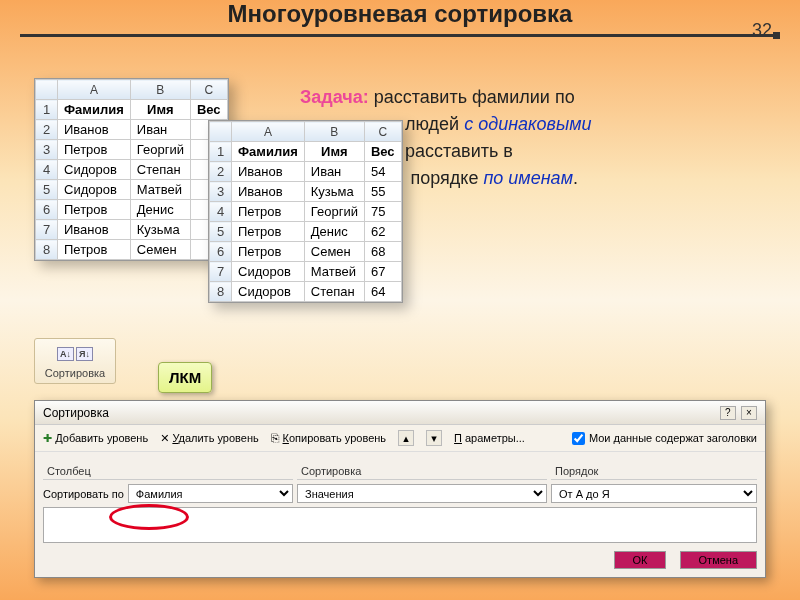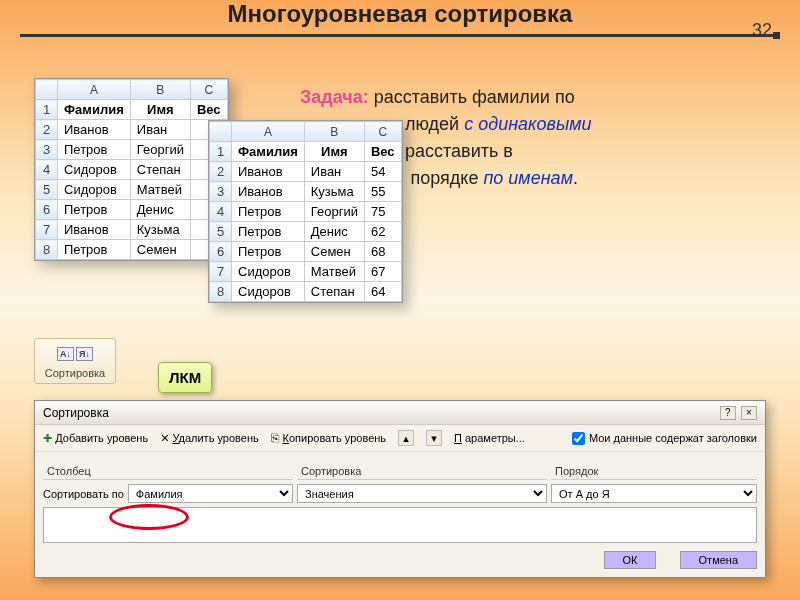--- a/index.html
+++ b/index.html
@@ -103,22 +103,22 @@
   border: 1px solid #aaa; padding: 1px 3px; height: 19px;
 }
 .dlg-grid .lbl { font-size: 11px; white-space: nowrap; }
 .dlg-list { margin: 0 8px; height: 36px; background: #fff; border: 1px solid #aaa; position: relative; }
 .red-ov {
   position: absolute; left: 65px; top: -4px; width: 80px; height: 26px;
   border: 3px solid #e00020; border-radius: 50%;
 }
 .dlg-btns { padding: 8px; text-align: right; }
 .dlg-btns button {
-  font-size: 11px; padding: 2px 18px; margin-left: 20px;
-  background: #c4b5fd; border: 1px solid #999;
+  font-size: 11px; padding: 2px 18px; margin-left: 10px;
+  background: #be185d; border: 1px solid #999;
 }
 </style>
 </head>
 <body>
 
 <div class="page-num">32</div>
 <h1 class="title">Многоуровневая сортировка</h1>
 <div class="hr"></div>
 
 <div class="task">

